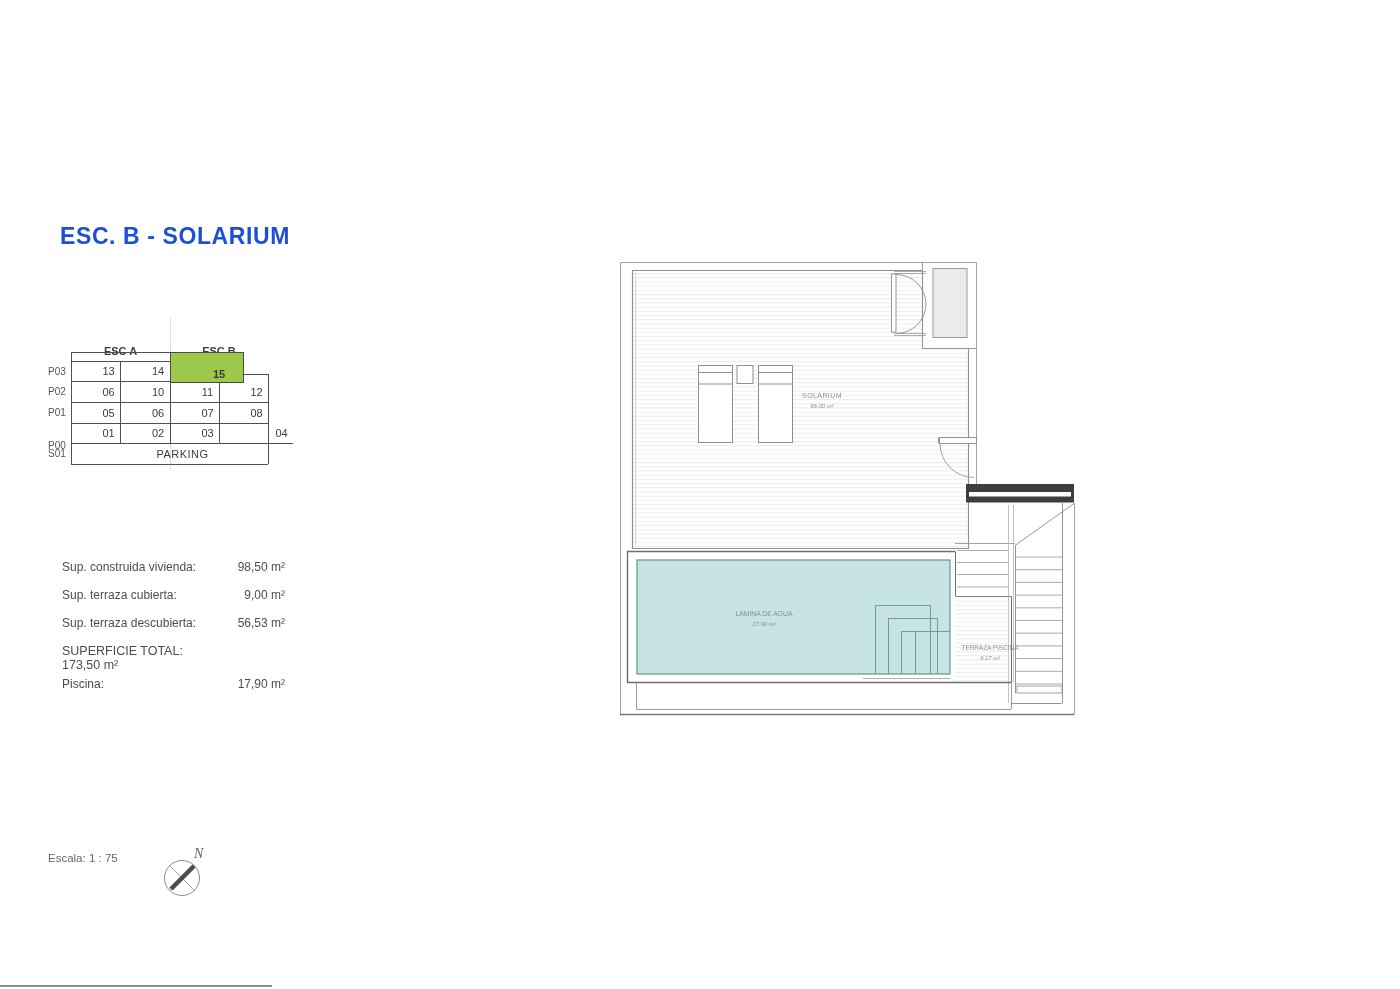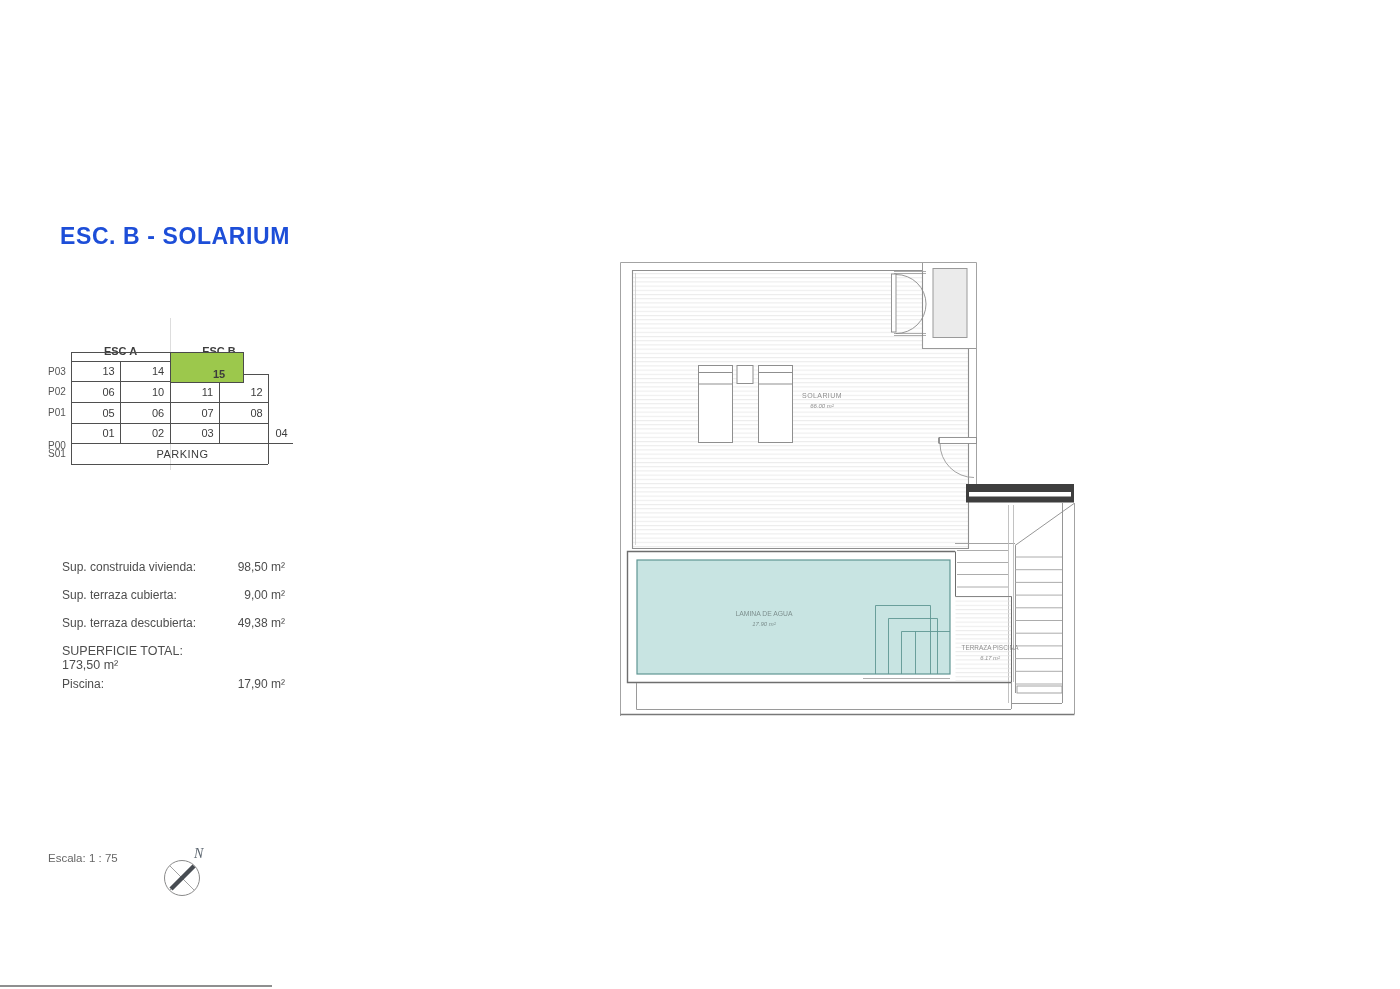--- a/index.html
+++ b/index.html
@@ -94,21 +94,21 @@
     <div class="surf-row" style="top:4px;">
       <span>Sup. construida vivienda:</span>
       <span>98,50 m²</span>
     </div>
     <div class="surf-row" style="top:32px;">
       <span>Sup. terraza cubierta:</span>
       <span>9,00 m²</span>
     </div>
     <div class="surf-row" style="top:60px;">
       <span>Sup. terraza descubierta:</span>
-      <span>49,38 m²</span>
+      <span>56,53 m²</span>
     </div>
     <div class="surf-row total" style="top:88px;flex-direction:column;">
       <span>SUPERFICIE TOTAL:</span>
       <span>173,50 m²</span>
     </div>
     <div class="surf-row" style="top:121px;">
       <span>Piscina:</span>
       <span>17,90 m²</span>
     </div>
   </div>

